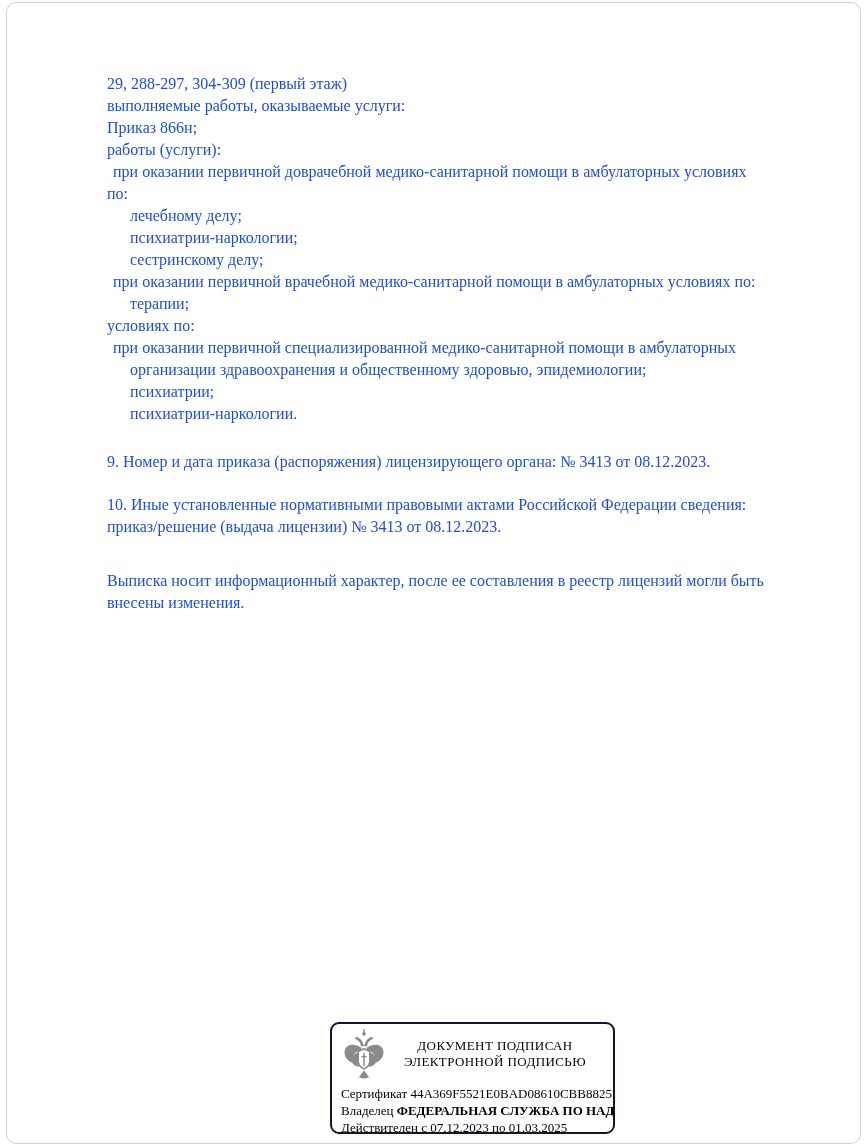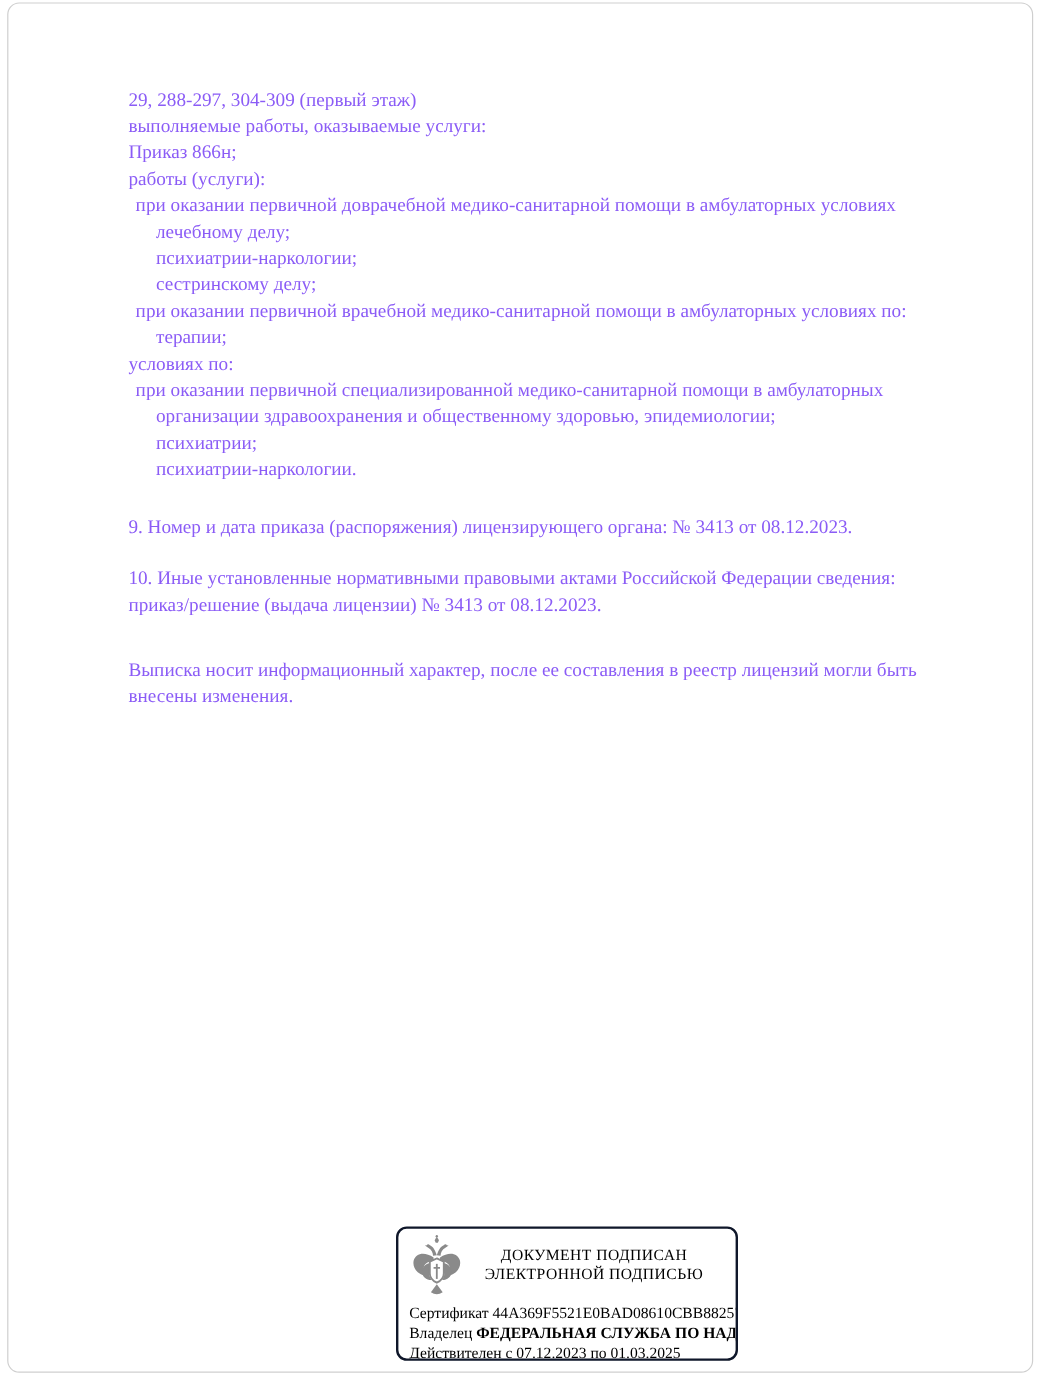--- a/index.html
+++ b/index.html
@@ -26,21 +26,21 @@
     border: 1px solid #cfcfcf;
     border-radius: 10px;
   }
   .doc-text {
     position: absolute;
     left: 100px;
     top: 70px;
     width: 730px;
     font-size: 16px;
     line-height: 22px;
-    color: #8b5cf6;
+    color: #1d4ed8;
   }
   .line { white-space: nowrap; }
   .ind0 { padding-left: 0; }
   .ind1 { padding-left: 6px; }
   .ind2 { padding-left: 23px; }
   .para-9  { margin-top: 26px; }
   .para-10 { margin-top: 21px; }
   .para-note { margin-top: 32px; }
 
   
@@ -88,20 +88,21 @@
 
 <div class="viewport">
   <div class="page">
 
     <div class="doc-text">
       <div class="line ind0">29, 288-297, 304-309 (первый этаж)</div>
       <div class="line ind0">выполняемые работы, оказываемые услуги:</div>
       <div class="line ind0">Приказ 866н;</div>
       <div class="line ind0">работы (услуги):</div>
       <div class="line ind1">при оказании первичной доврачебной медико-санитарной помощи в амбулаторных условиях</div>
+      <div class="line ind0">по:</div>
       <div class="line ind2">лечебному делу;</div>
       <div class="line ind2">психиатрии-наркологии;</div>
       <div class="line ind2">сестринскому делу;</div>
       <div class="line ind1">при оказании первичной врачебной медико-санитарной помощи в амбулаторных условиях по:</div>
       <div class="line ind2">терапии;</div>
       <div class="line ind0">условиях по:</div>
       <div class="line ind1">при оказании первичной специализированной медико-санитарной помощи в амбулаторных</div>
       <div class="line ind2">организации здравоохранения и общественному здоровью, эпидемиологии;</div>
       <div class="line ind2">психиатрии;</div>
       <div class="line ind2">психиатрии-наркологии.</div>

